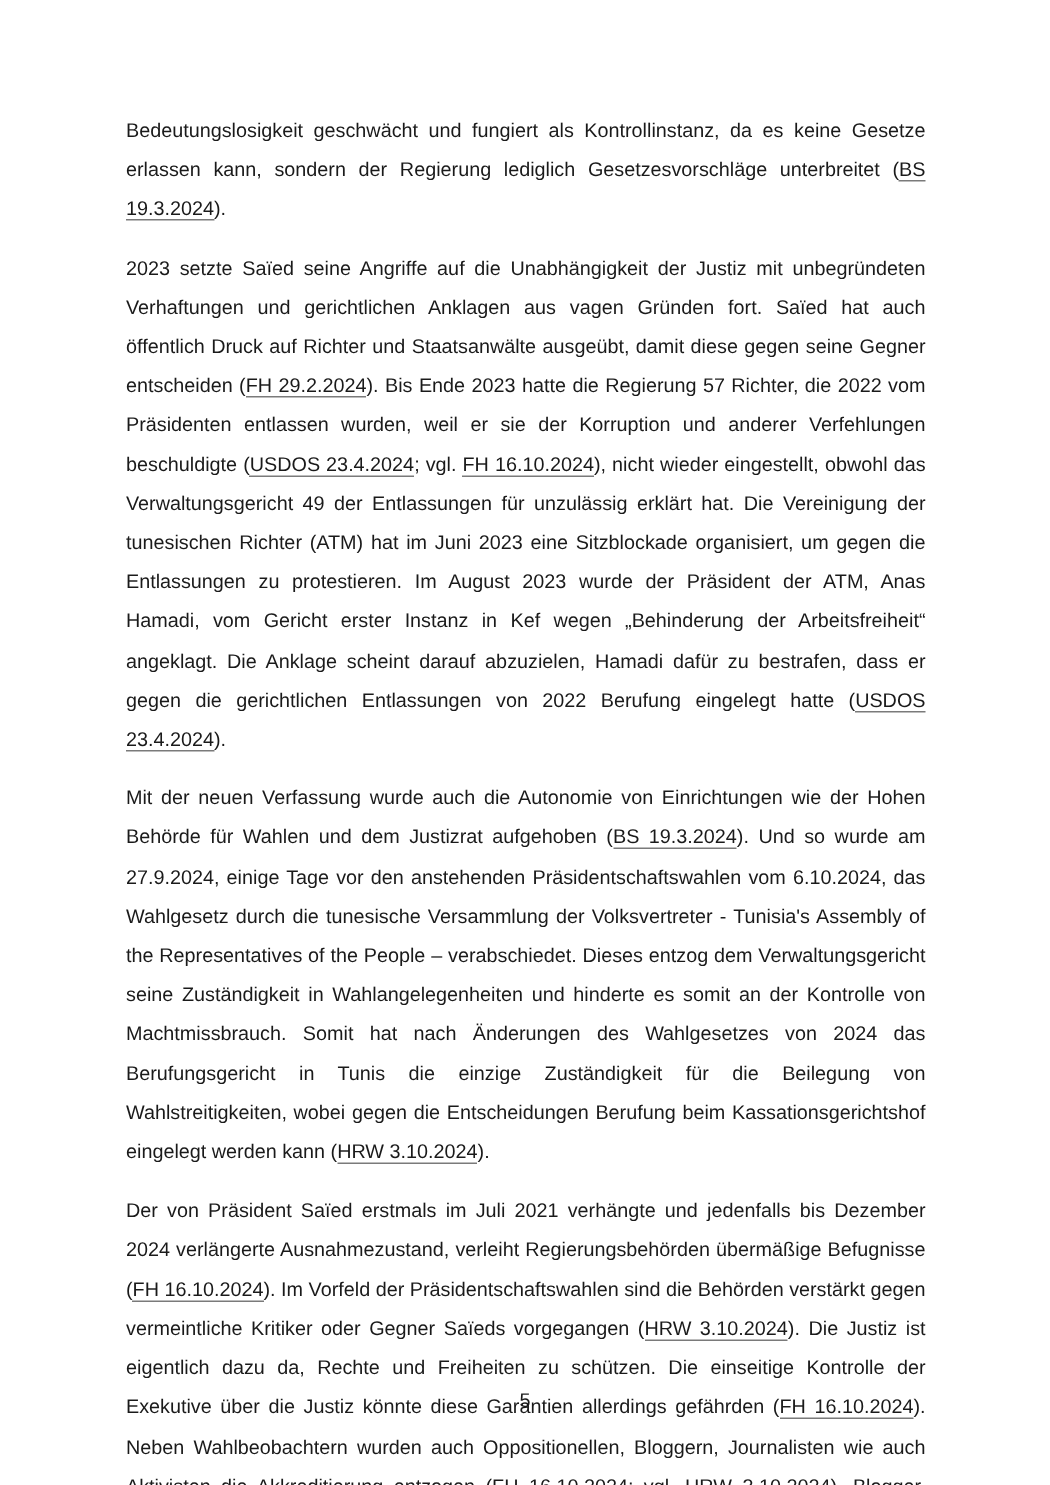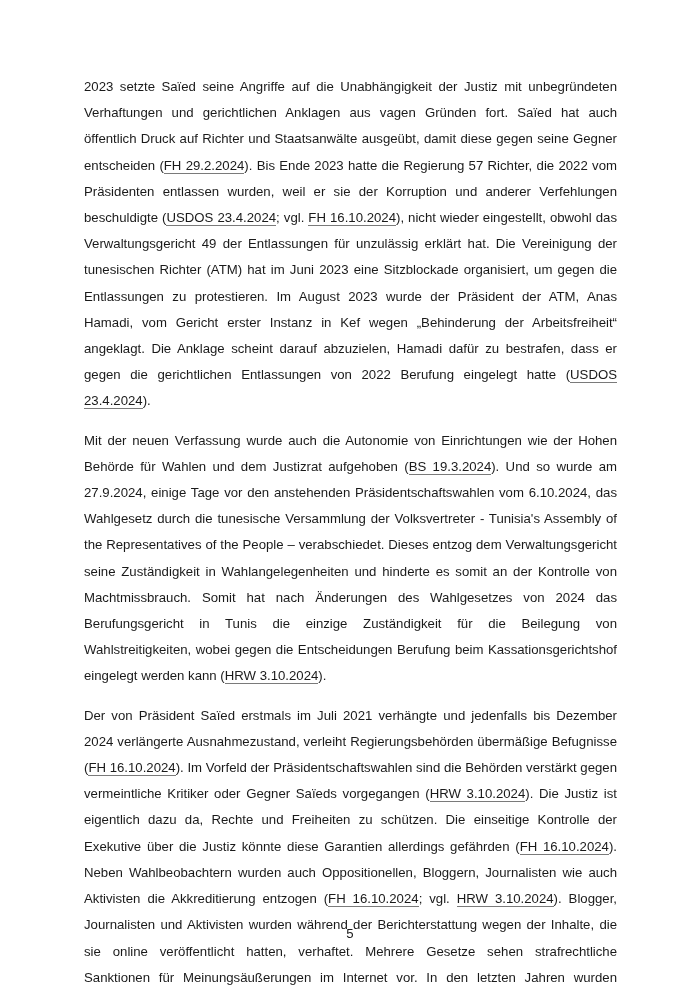--- a/index.html
+++ b/index.html
@@ -16,19 +16,20 @@
   }
   .page-number {
     position: absolute; top: 926px; left: 0; width: 700px; text-align: center;
     font-family: "Liberation Sans", sans-serif; font-size: 13.2px; color: #1a1a1a;
   }
 </style>
 </head>
 <body>
 
 <div class="page">
+  <p><span>Bedeutungslosigkeit geschwächt und fungiert als Kontrollinstanz, da es keine Gesetze erlassen kann, sondern der Regierung lediglich Gesetzesvorschläge unterbreitet (</span><a class="ref" href="#">BS 19.3.2024</a><span>).</span></p>
   <p><span>2023 setzte Saïed seine Angriffe auf die Unabhängigkeit der Justiz mit unbegründeten Verhaf­tungen und gerichtlichen Anklagen aus vagen Gründen fort. Saïed hat auch öffentlich Druck auf Richter und Staatsanwälte ausgeübt, damit diese gegen seine Gegner entscheiden (</span><a class="ref" href="#">FH 29.2.2024</a><span>). Bis Ende 2023 hatte die Regierung 57 Richter, die 2022 vom Präsidenten entlassen wurden, weil er sie der Korruption und anderer Verfehlungen beschuldigte (</span><a class="ref" href="#">USDOS 23.4.2024</a><span>; vgl. </span><a class="ref" href="#">FH 16.10.2024</a><span>), nicht wieder eingestellt, obwohl das Verwaltungsgericht 49 der Entlas­sungen für unzulässig erklärt hat. Die Vereinigung der tunesischen Richter (ATM) hat im Juni 2023 eine Sitzblockade organisiert, um gegen die Entlassungen zu protestieren. Im August 2023 wurde der Präsident der ATM, Anas Hamadi, vom Gericht erster Instanz in Kef wegen „Behinderung der Arbeitsfreiheit“ angeklagt. Die Anklage scheint darauf abzuzielen, Hamadi dafür zu bestrafen, dass er gegen die gerichtlichen Entlassungen von 2022 Berufung eingelegt hatte (</span><a class="ref" href="#">USDOS 23.4.2024</a><span>).</span></p>
   <p><span>Mit der neuen Verfassung wurde auch die Autonomie von Einrichtungen wie der Hohen Behörde für Wahlen und dem Justizrat aufgehoben (</span><a class="ref" href="#">BS 19.3.2024</a><span>). Und so wurde am 27.9.2024, einige Tage vor den anstehenden Präsidentschaftswahlen vom 6.10.2024, das Wahlgesetz durch die tunesische Versammlung der Volksvertreter - Tunisia's Assembly of the Representatives of the People – verabschiedet. Dieses entzog dem Verwaltungsgericht seine Zuständigkeit in Wahl­angelegenheiten und hinderte es somit an der Kontrolle von Machtmissbrauch. Somit hat nach Änderungen des Wahlgesetzes von 2024 das Berufungsgericht in Tunis die einzige Zuständig­keit für die Beilegung von Wahlstreitigkeiten, wobei gegen die Entscheidungen Berufung beim Kassationsgerichtshof eingelegt werden kann (</span><a class="ref" href="#">HRW 3.10.2024</a><span>).</span></p>
   <p><span>Der von Präsident Saïed erstmals im Juli 2021 verhängte und jedenfalls bis Dezember 2024 verlängerte Ausnahmezustand, verleiht Regierungsbehörden übermäßige Befugnisse (</span><a class="ref" href="#">FH 16.10.2024</a><span>). Im Vorfeld der Präsidentschaftswahlen sind die Behörden verstärkt gegen ver­meintliche Kritiker oder Gegner Saïeds vorgegangen (</span><a class="ref" href="#">HRW 3.10.2024</a><span>). Die Justiz ist eigentlich dazu da, Rechte und Freiheiten zu schützen. Die einseitige Kontrolle der Exekutive über die Justiz könnte diese Garantien allerdings gefährden (</span><a class="ref" href="#">FH 16.10.2024</a><span>). Neben Wahlbeobachtern wurden auch Oppositionellen, Bloggern, Journalisten wie auch Aktivisten die Akkreditierung entzogen (</span><a class="ref" href="#">FH 16.10.2024</a><span>; vgl. </span><a class="ref" href="#">HRW 3.10.2024</a><span>). Blogger, Journalisten und Aktivisten wurden während der Berichterstattung wegen der Inhalte, die sie online veröffentlicht hatten, verhaftet. Mehrere Gesetze sehen strafrechtliche Sanktionen für Meinungsäußerungen im Internet vor. In den letzten Jahren wurden zahlreiche Blogger und Journalisten vor Militärgerichten und nicht vor Zivilgerichten angeklagt (</span></p>
 
 </div>
 
 <div class="page-number">5</div>
 
 </body></html>

